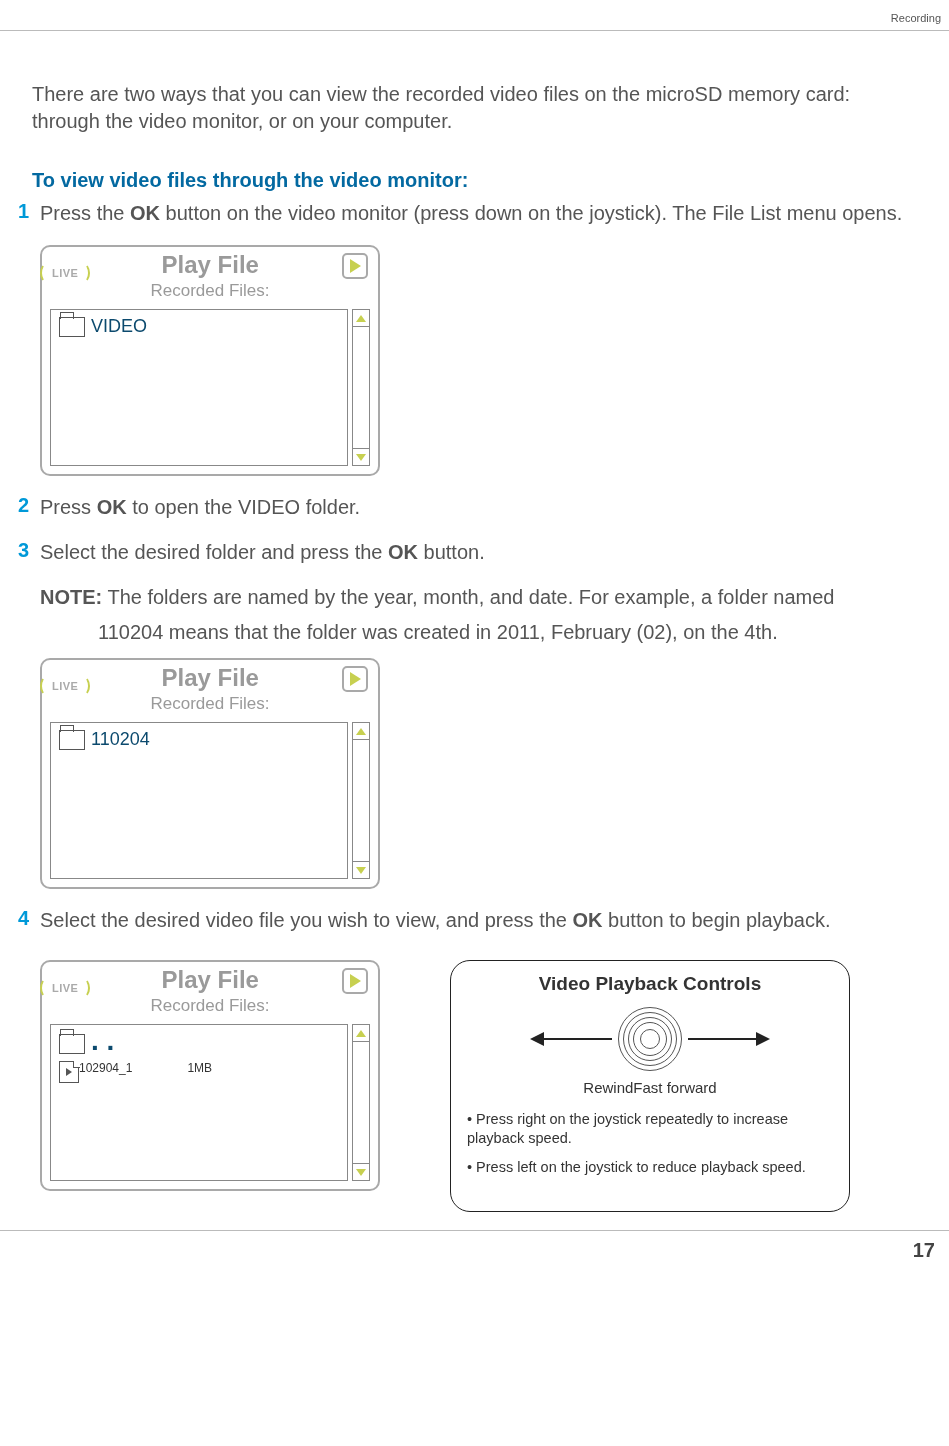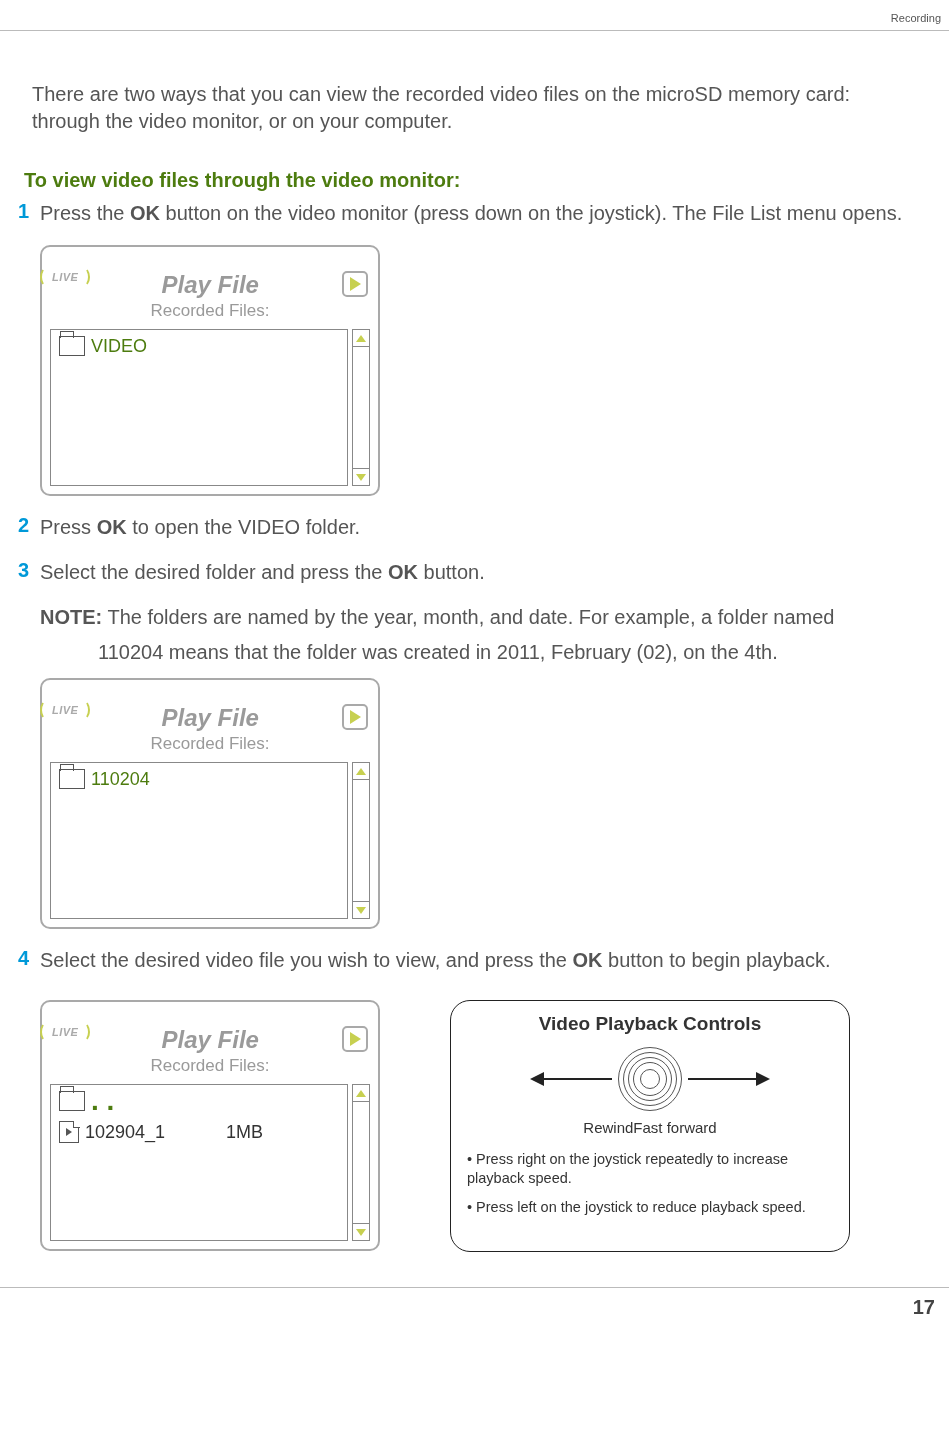--- a/index.html
+++ b/index.html
@@ -35,22 +35,22 @@
   }
   .intro-text {
     font-size: 20px;
     color: #555;
     margin: 0 0 34px 14px;
     line-height: 1.35;
   }
   .sub-heading {
     font-size: 20px;
     font-weight: bold;
-    color: #4d7c0f;
-    margin: 0 0 8px 6px;
+    color: #0369a1;
+    margin: 0 0 8px 14px;
   }
   .step {
     display: flex;
     margin-bottom: 18px;
   }
   .step-num {
     color: #0099d8;
     font-weight: bold;
     font-size: 20px;
     width: 22px;
@@ -75,24 +75,23 @@
   
   .playfile-box {
     width: 340px;
     border: 2px solid #a9a9a9;
     border-radius: 10px;
     margin: 8px 0 18px 22px;
     background: #fff;
   }
   .pf-header {
     display: flex;
-    align-items: flex-start;
+    align-items: flex-end;
     justify-content: space-between;
-    padding: 24px 10px 2px 10px;
-    font-style: italic;
+    padding: 4px 10px 2px 10px;
   }
   .live-badge {
     position: relative;
     font-size: 11px;
     font-weight: bold;
     color: #aaa;
     letter-spacing: 0.5px;
   }
   .live-badge::before, .live-badge::after {
     content: "";
@@ -157,30 +156,30 @@
     border-left: 1.5px solid #888;
     border-right: 1.5px solid #888;
   }
   .tri-up {
     width:0;height:0;border-left:5px solid transparent;border-right:5px solid transparent;border-bottom:7px solid #c7d050;
   }
   .tri-down {
     width:0;height:0;border-left:5px solid transparent;border-right:5px solid transparent;border-top:7px solid #c7d050;
   }
   .folder-row {
-    display:flex; align-items:flex-start; gap:6px; font-size:18px; color:#4d7c0f; margin-bottom:4px;
+    display:flex; align-items:center; gap:6px; font-size:18px; color:#0c4a6e; margin-bottom:4px;
   }
   .folder-icon {
     width: 26px; height: 20px; border: 1.5px solid #555; position: relative;
   }
   .folder-icon::before {
     content:""; position:absolute; top:-6px; left:0; width:12px; height:6px; border:1.5px solid #555; border-bottom:none;
   }
   .file-row {
-    display:flex; align-items:center; gap:6px; font-size:18px; color:#333;
+    display:flex; font-size:12px; color:#333;
   }
   .file-icon-play {
     width: 20px; height: 22px; border:1.5px solid #555; position:relative; display:flex; align-items:center; justify-content:center;
   }
   .file-icon-play::before {
     content:""; position:absolute; top:-1.5px; right:-1.5px; width:6px; height:6px; background:#fff; border-left:1.5px solid #555; border-bottom:1.5px solid #555;
   }
   .file-icon-play .t {
     width:0;height:0;border-left:6px solid #555;border-top:4px solid transparent;border-bottom:4px solid transparent;
   }

